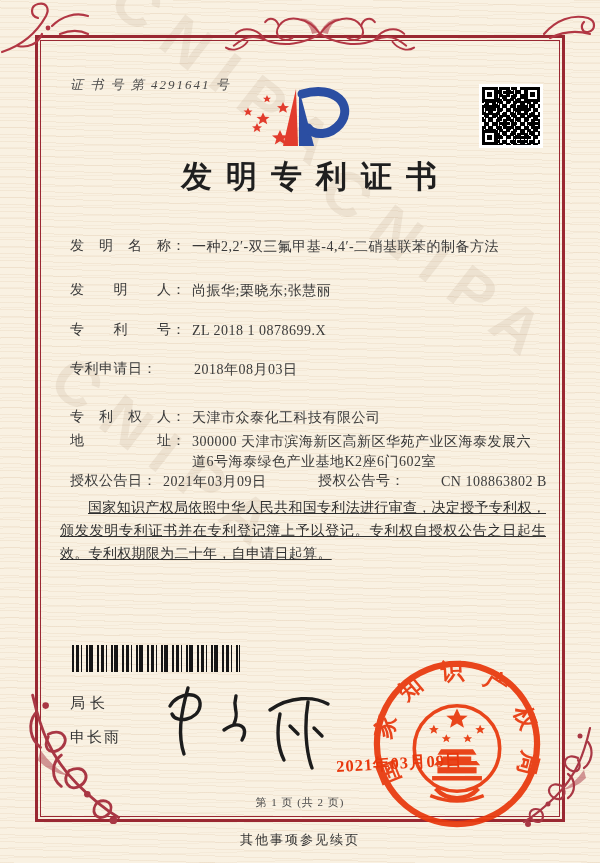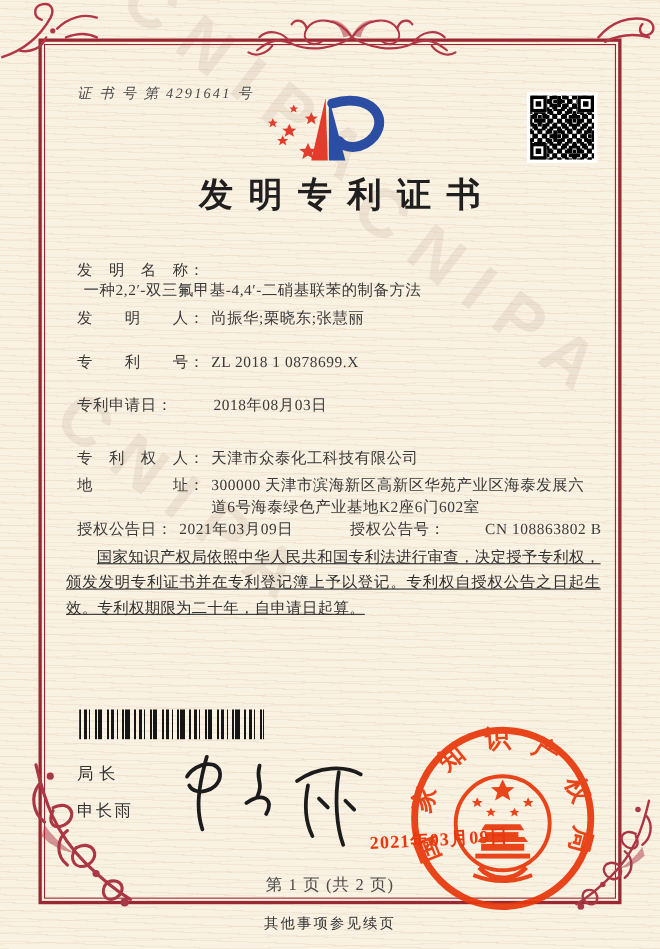--- a/index.html
+++ b/index.html
@@ -87,21 +87,21 @@
   .director-label{left:70px;top:694px;font-size:15px;color:#333;letter-spacing:5px;}
   .director-name{left:70px;top:728px;font-size:15px;color:#333;letter-spacing:2px;}
   .signature{left:158px;top:676px;width:186px;height:96px;}
   .seal{left:368px;top:655px;width:178px;height:178px;opacity:0.93;z-index:5;}
   .seal-date{
     left:336px;top:750px;width:225px;
     font-size:16.5px;font-weight:bold;color:#e8380d;
     letter-spacing:1px;transform:rotate(-3deg);
     z-index:6;white-space:nowrap;
   }
-  .page-info{left:0;right:0;top:795px;text-align:center;font-size:15px;color:#4a4a4a;letter-spacing:1px;}
+  .page-info{left:0;right:0;top:795px;text-align:center;font-size:11px;color:#4a4a4a;letter-spacing:1px;}
   .continuation{left:0;right:0;top:831px;text-align:center;font-size:13px;color:#333;letter-spacing:2px;z-index:2;}
   .orn{position:absolute;z-index:3;pointer-events:none;}
   .orn-top{left:222px;top:4px;width:196px;height:52px;}
   .orn-tl{left:0;top:0;width:92px;height:56px;}
   .orn-tr{left:540px;top:2px;width:60px;height:40px;}
   .fl-bl{left:14px;top:690px;width:118px;height:138px;}
   .fl-br{left:518px;top:724px;width:82px;height:106px;}
 </style>
 </head>
 <body>
@@ -211,21 +211,21 @@
 
   <div class="abs qr">
     <div class="qr-modules"></div>
     <div class="f tl"></div>
     <div class="f tr"></div>
     <div class="f bl"></div>
   </div>
 
   <div class="abs title">发明专利证书</div>
 
-  <div class="abs row" style="top:237px;flex-direction:column;">
+  <div class="abs row" style="top:237px;">
     <span class="lbl">发　明　名　称：</span>
     <span class="val">一种2,2′-双三氟甲基-4,4′-二硝基联苯的制备方法</span>
   </div>
   <div class="abs row" style="top:281px;">
     <span class="lbl">发　　明　　人：</span>
     <span class="val">尚振华;栗晓东;张慧丽</span>
   </div>
   <div class="abs row" style="top:321px;font-family:Liberation Serif, serif;">
     <span class="lbl">专　　利　　号：</span>
     <span class="val">ZL 2018 1 0878699.X</span>

